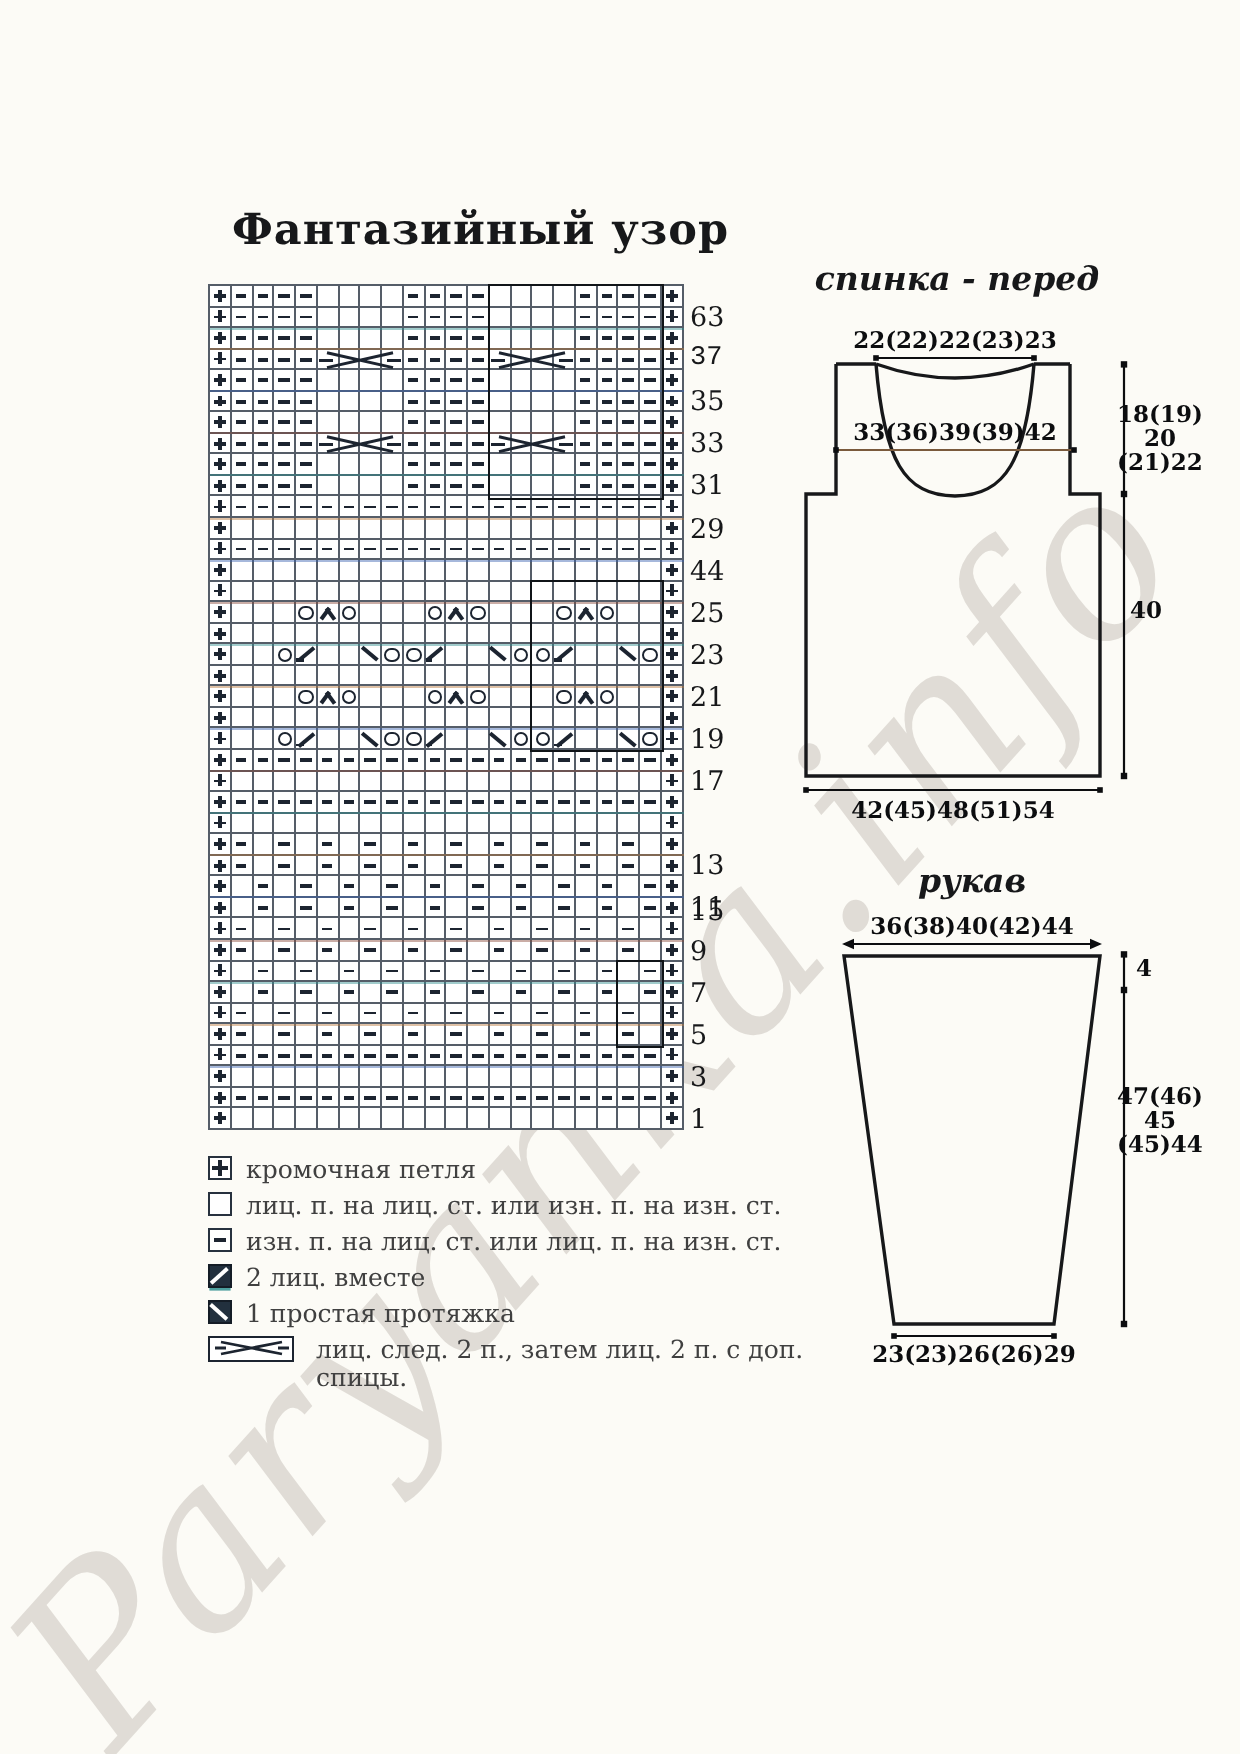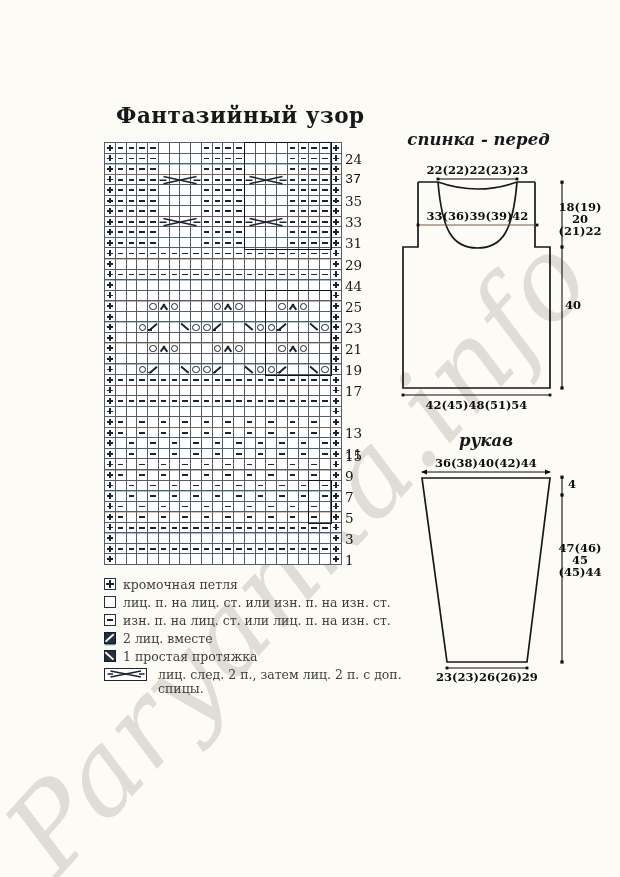--- a/index.html
+++ b/index.html
@@ -996,21 +996,21 @@
       <div class="artifact" style="left: 0px; width: 236.5px; top: 242.15px; background: rgb(138, 74, 58);"></div>
       <div class="artifact" style="left: 0px; width: 236.5px; top: 263.25px; background: rgb(46, 143, 143);"></div>
       <div class="artifact" style="left: 0px; width: 236.5px; top: 284.35px; background: rgb(181, 118, 58);"></div>
       <div class="artifact" style="left: 0px; width: 236.5px; top: 305.45px; background: rgb(58, 98, 176);"></div>
       <div class="artifact" style="left: 0px; width: 236.5px; top: 326.55px; background: rgb(138, 74, 58);"></div>
       <div class="artifact" style="left: 0px; width: 236.5px; top: 347.65px; background: rgb(46, 143, 143);"></div>
       <div class="artifact" style="left: 0px; width: 236.5px; top: 368.75px; background: rgb(181, 118, 58);"></div>
       <div class="artifact" style="left: 0px; width: 236.5px; top: 389.85px; background: rgb(58, 98, 176);"></div>
     </div>
   <div id="row-numbers">
-      <div class="row-num" style="top: 151.05px;">24</div>
+      <div class="row-num" style="top: 151.05px;">63</div>
       <div class="row-num" style="top: 172.15px; font-family: Liberation Mono, monospace;">37</div>
       <div class="row-num" style="top: 193.25px;">35</div>
       <div class="row-num" style="top: 214.35px;">33</div>
       <div class="row-num" style="top: 235.45px;">31</div>
       <div class="row-num" style="top: 256.55px;">29</div>
       <div class="row-num" style="top: 277.65px;">44</div>
       <div class="row-num" style="top: 298.75px;">25</div>
       <div class="row-num" style="top: 319.85px;">23</div>
       <div class="row-num" style="top: 340.95px;">21</div>
       <div class="row-num" style="top: 362.05px;">19</div>

